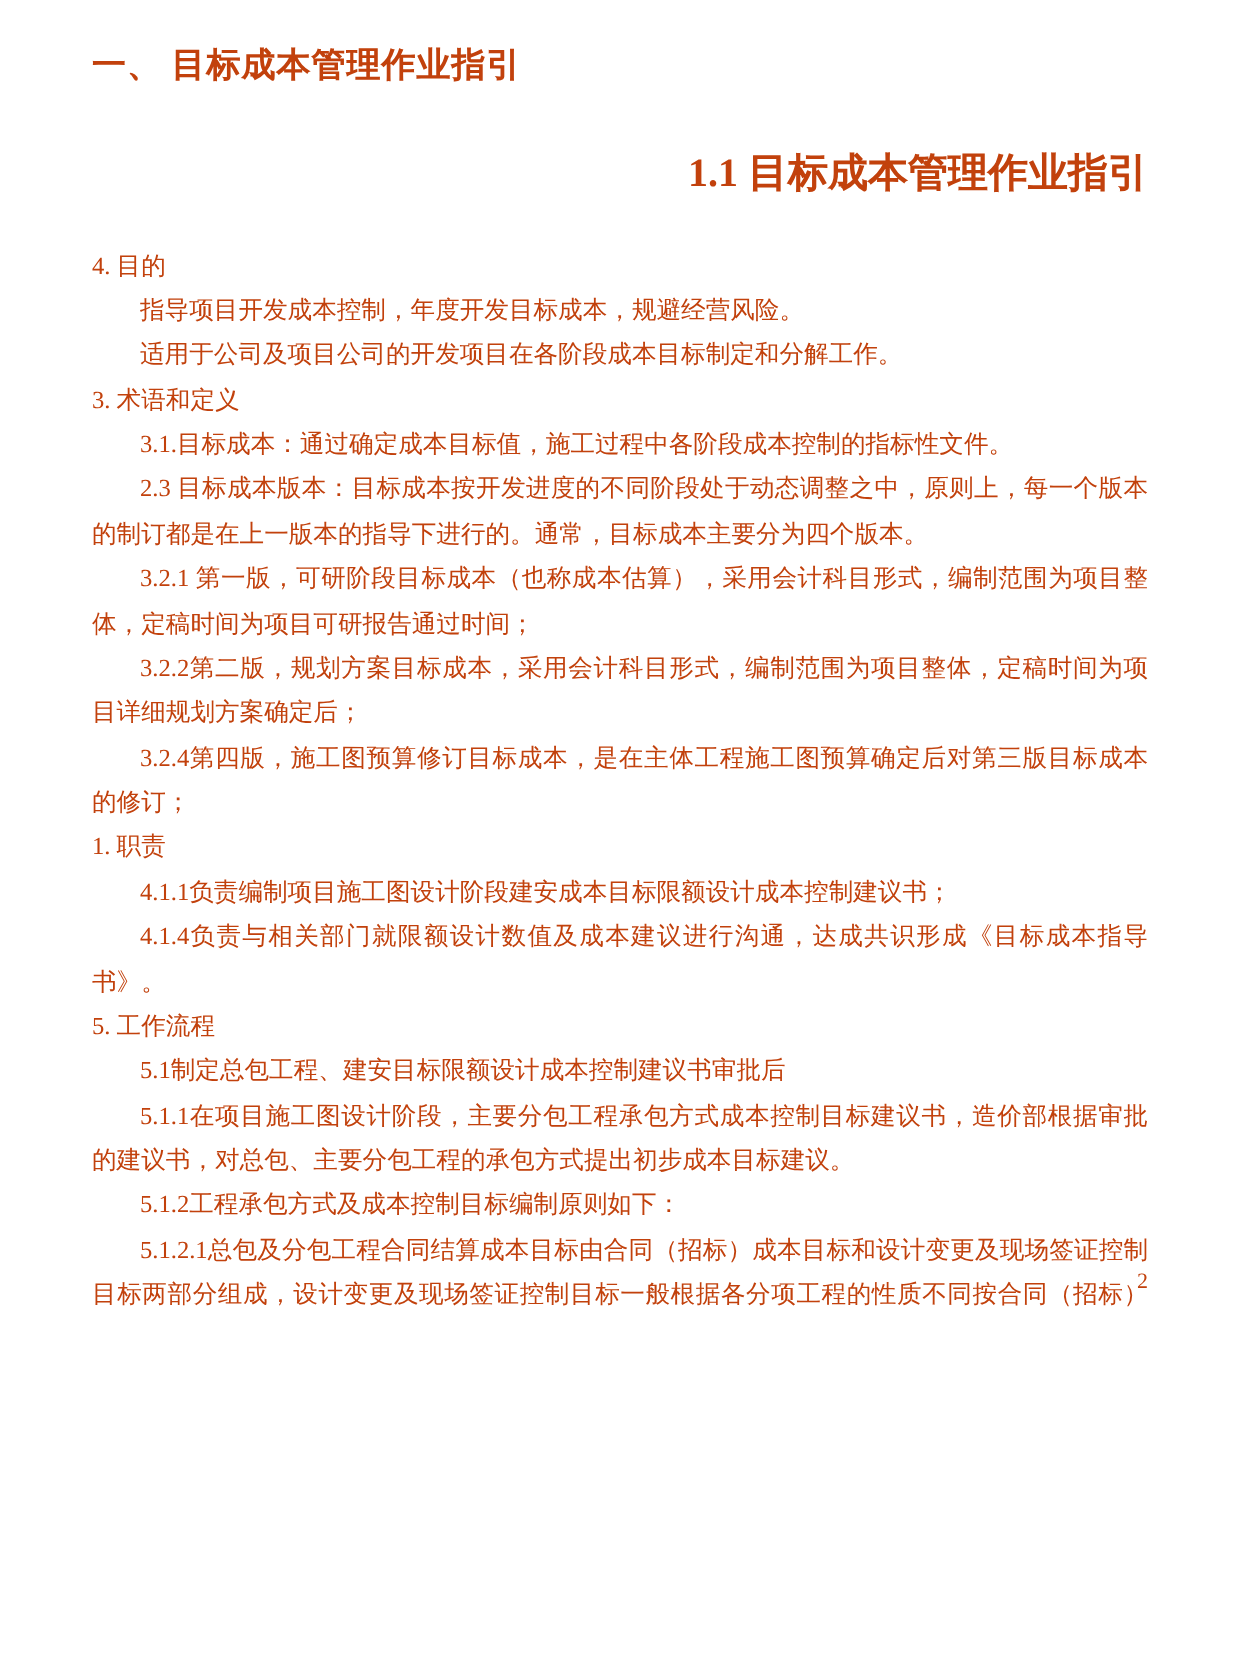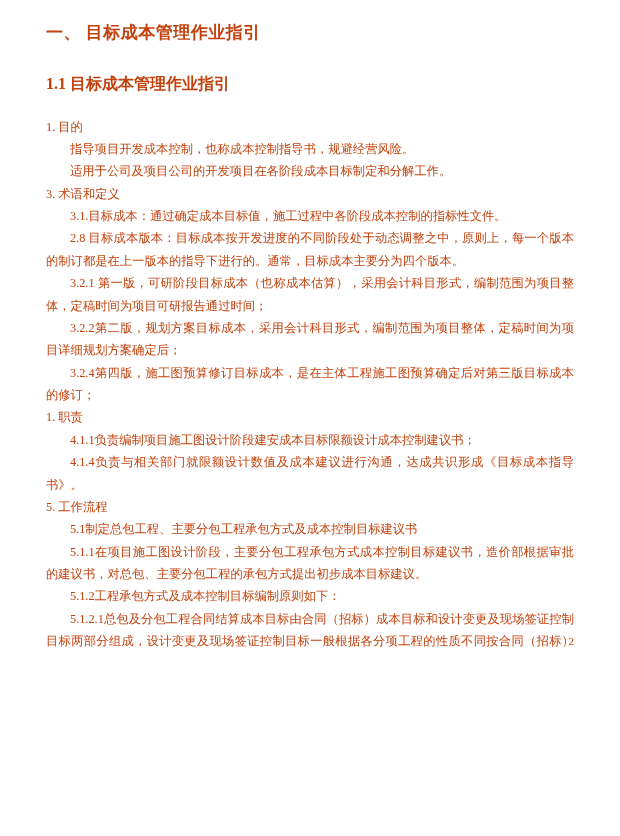--- a/index.html
+++ b/index.html
@@ -19,24 +19,25 @@
     overflow: hidden;
   }
   .h1 {
     font-size: 17px;
     font-weight: bold;
     letter-spacing: 0.5px;
     margin: 6px 0 0 0;
     line-height: 1.5;
   }
   .h2 {
-    font-size: 16px;
+    font-size: 20px;
     font-weight: bold;
     margin: 26px 0 0 0;
     line-height: 1.5;
+    text-align: right;
   }
   .body-block {
     margin-top: 20px;
   }
   p {
     margin: 0;
     font-size: 12.3px;
     line-height: 1.82;
     text-align: justify;
     text-justify: inter-ideograph;
@@ -59,34 +60,34 @@
 </head>
 <body>
 
 <div class="page">
 
   <h1 class="h1">一、 目标成本管理作业指引</h1>
 
   <h2 class="h2">1.1 目标成本管理作业指引</h2>
 
   <div class="body-block">
-    <p class="num">1.  目的</p>
-    <p class="ind1">指导项目开发成本控制，也称成本控制指导书，规避经营风险。</p>
+    <p class="num">4.  目的</p>
+    <p class="ind1">指导项目开发成本控制，年度开发目标成本，规避经营风险。</p>
     <p class="ind1">适用于公司及项目公司的开发项目在各阶段成本目标制定和分解工作。</p>
     <p class="num">3.  术语和定义</p>
     <p class="ind1">3.1.目标成本：通过确定成本目标值，施工过程中各阶段成本控制的指标性文件。</p>
-    <p class="ind1">2.8  目标成本版本：目标成本按开发进度的不同阶段处于动态调整之中，原则上，每一个版本的制订都是在上一版本的指导下进行的。通常，目标成本主要分为四个版本。</p>
+    <p class="ind1">2.3  目标成本版本：目标成本按开发进度的不同阶段处于动态调整之中，原则上，每一个版本的制订都是在上一版本的指导下进行的。通常，目标成本主要分为四个版本。</p>
     <p class="ind1">3.2.1  第一版，可研阶段目标成本（也称成本估算），采用会计科目形式，编制范围为项目整体，定稿时间为项目可研报告通过时间；</p>
     <p class="ind1">3.2.2第二版，规划方案目标成本，采用会计科目形式，编制范围为项目整体，定稿时间为项目详细规划方案确定后；</p>
     <p class="ind1">3.2.4第四版，施工图预算修订目标成本，是在主体工程施工图预算确定后对第三版目标成本的修订；</p>
     <p class="num">1.  职责</p>
     <p class="ind1">4.1.1负责编制项目施工图设计阶段建安成本目标限额设计成本控制建议书；</p>
     <p class="ind1">4.1.4负责与相关部门就限额设计数值及成本建议进行沟通，达成共识形成《目标成本指导书》。</p>
     <p class="num">5.  工作流程</p>
-    <p class="ind1">5.1制定总包工程、主要分包工程承包方式及成本控制目标建议书</p>
+    <p class="ind1">5.1制定总包工程、建安目标限额设计成本控制建议书审批后</p>
     <p class="ind1">5.1.1在项目施工图设计阶段，主要分包工程承包方式成本控制目标建议书，造价部根据审批的建议书，对总包、主要分包工程的承包方式提出初步成本目标建议。</p>
     <p class="ind1">5.1.2工程承包方式及成本控制目标编制原则如下：</p>
     <p class="ind1">5.1.2.1总包及分包工程合同结算成本目标由合同（招标）成本目标和设计变更及现场签证控制目标两部分组成，设计变更及现场签证控制目标一般根据各分项工程的性质不同按合同（招标）成本目标的10%左右的不同比例确定；</p>
 
   </div>
 
   <div class="pagenum">2</div>
 
 </div>
 

